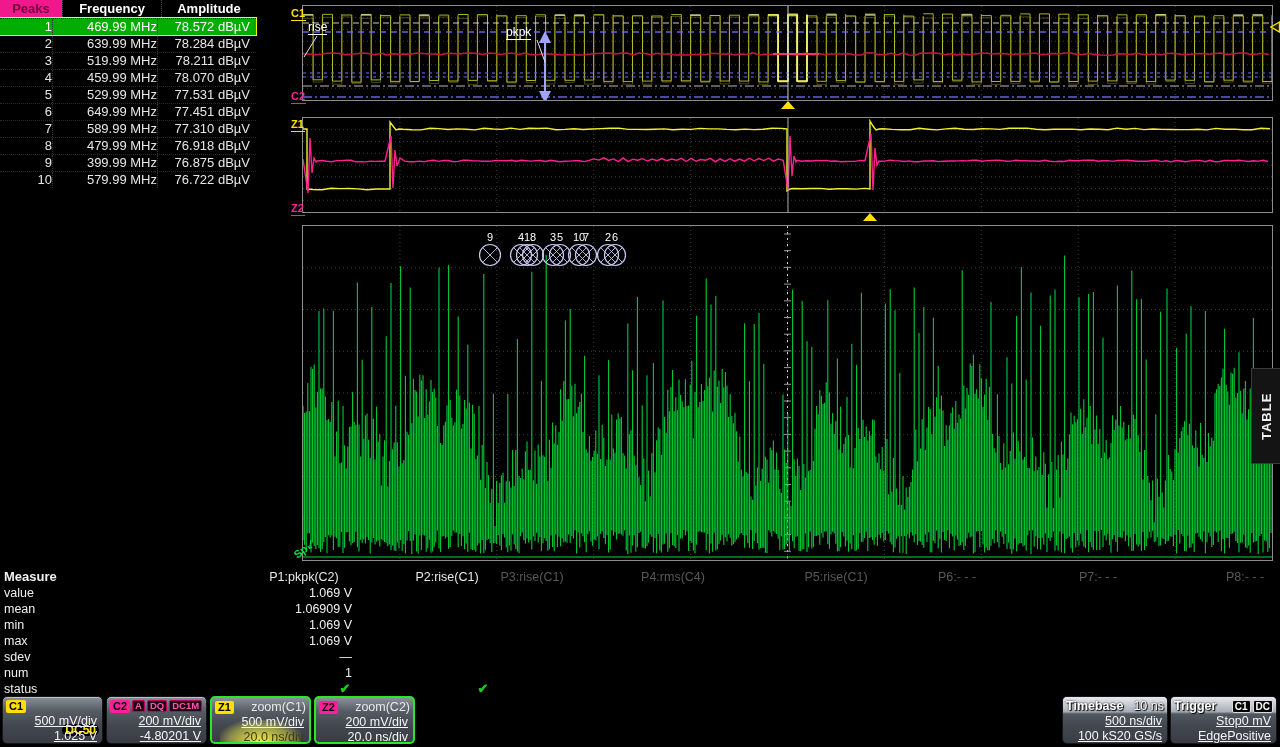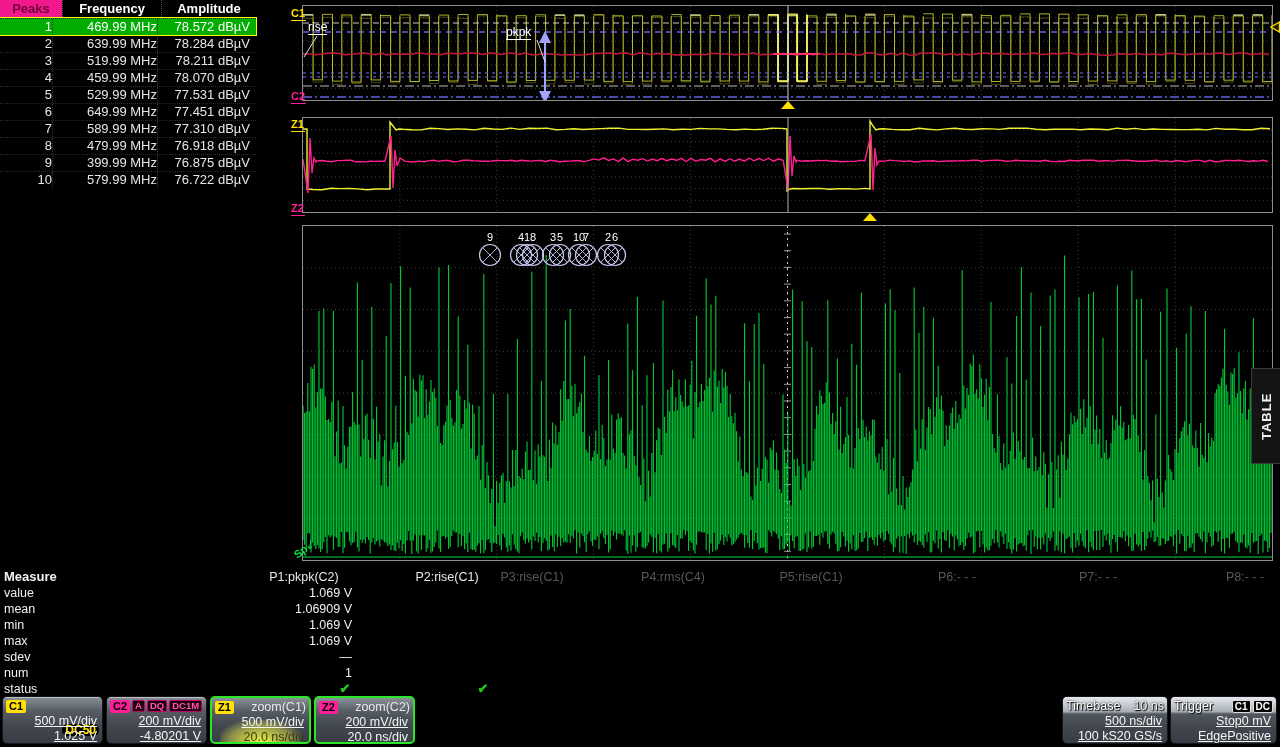--- a/index.html
+++ b/index.html
@@ -77,21 +77,21 @@
   .chip{font-size:11px;font-weight:bold;line-height:13px;padding:0 3px;border-radius:2px;color:#000;}
   .chip-y{background:#ffe000;}
   .chip-m{background:#ff1f9a;}
   .chip-g{background:#00d43c;}
   .badge-y{color:#ffe000;background:#000;border-radius:6px;font-size:12px;font-weight:bold;
            line-height:12px;padding:0 3px;margin-top:47px;}
   .badge-m{color:#ff55b0;background:#20000e;border:1px solid #c00068;border-radius:2px;
            font-size:9.5px;font-weight:bold;line-height:10px;padding:0 2px;}
   .badge-w{color:#fff;background:#000;border:1px solid #dcdcdc;border-radius:2px;
            font-size:10px;font-weight:bold;line-height:11px;padding:0 2px;}
-  .t-name{color:#fff;font-weight:normal;text-shadow:0 0 2px #000,1px 1px 1px #000;}
+  .t-name{color:#fff;font-weight:bold;text-shadow:0 0 2px #000,1px 1px 1px #000;}
   .t-val{color:#fff;text-shadow:0 0 2px #000,1px 1px 1px #000;}
   .glow{position:absolute;left:8%;right:8%;bottom:0;height:22px;pointer-events:none;
         background:radial-gradient(ellipse at 50% 100%,rgba(255,255,70,.95) 0%,rgba(255,255,70,.4) 55%,transparent 78%);}
   .dark-txt{color:#3c3c14 !important;position:relative;}
 </style>
 </head>
 <body>
 
 <div class="screen">
 
@@ -356,21 +356,21 @@
       <div>min</div>
       <div>max</div>
       <div>sdev</div>
       <div>num</div>
       <div>status</div>
     </div>
     <span class="m-h on" style="left:304px">P1:pkpk(C2)</span>
     <span class="m-h on" style="left:447px">P2:rise(C1)</span>
     <span class="m-h off" style="left:532px">P3:rise(C1)</span>
     <span class="m-h off" style="left:673px">P4:rms(C4)</span>
-    <span class="m-h off" style="left:811px">P5:rise(C1)</span>
+    <span class="m-h off" style="left:836px">P5:rise(C1)</span>
     <span class="m-h off" style="left:957px">P6:- - -</span>
     <span class="m-h off" style="left:1098px">P7:- - -</span>
     <span class="m-h off" style="left:1245px">P8:- - -</span>
 
     <div class="m-stack" style="left:222px">
       <div>1.069 V</div>
       <div>1.06909 V</div>
       <div>1.069 V</div>
       <div>1.069 V</div>
       <div>—</div>

